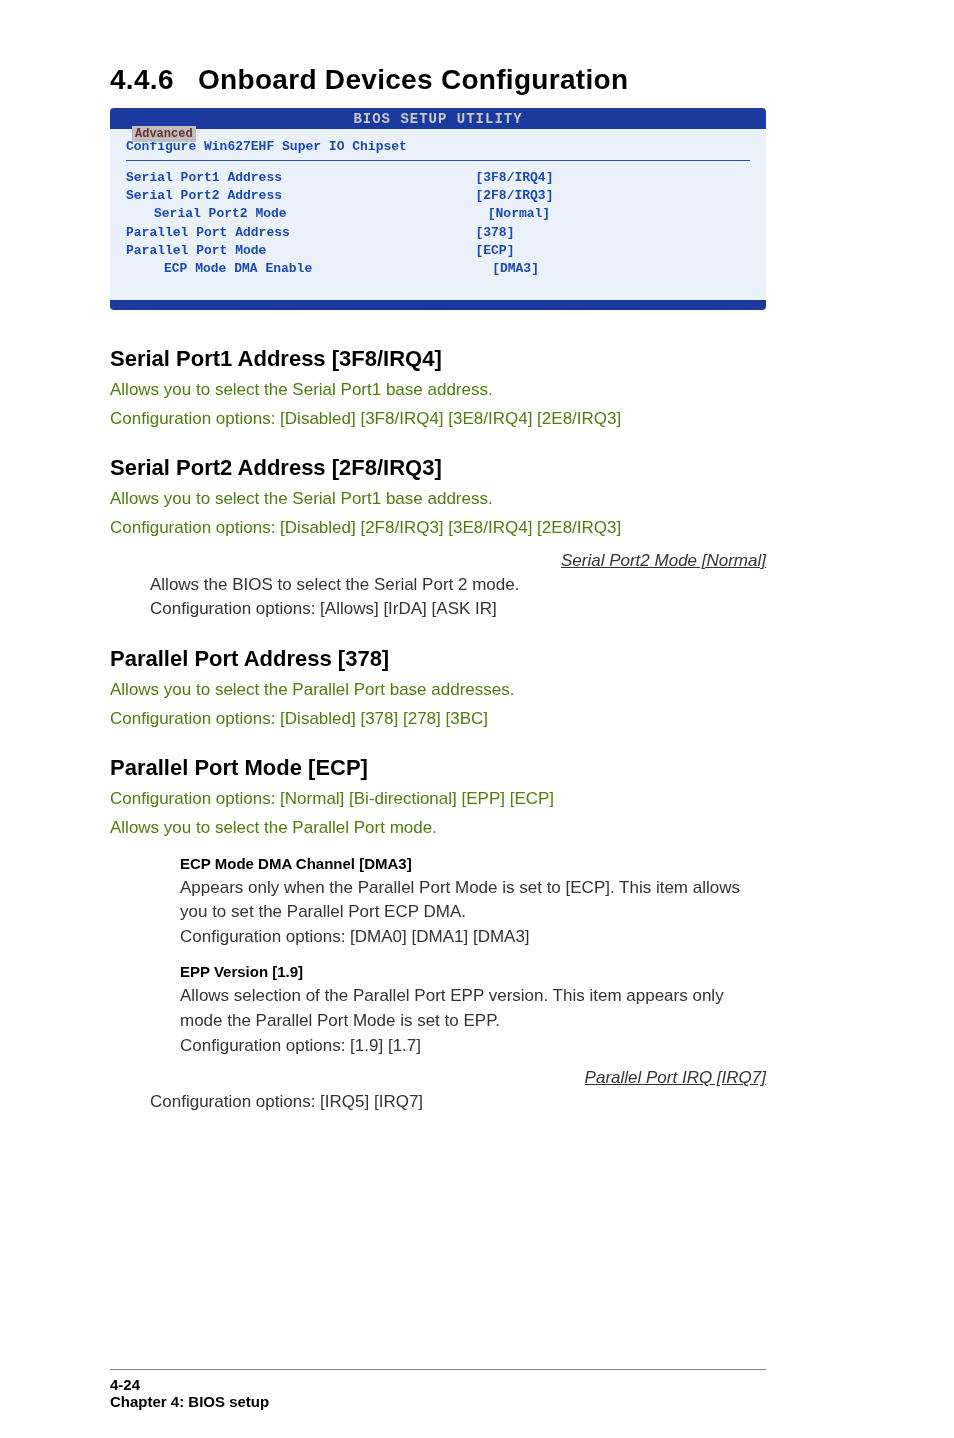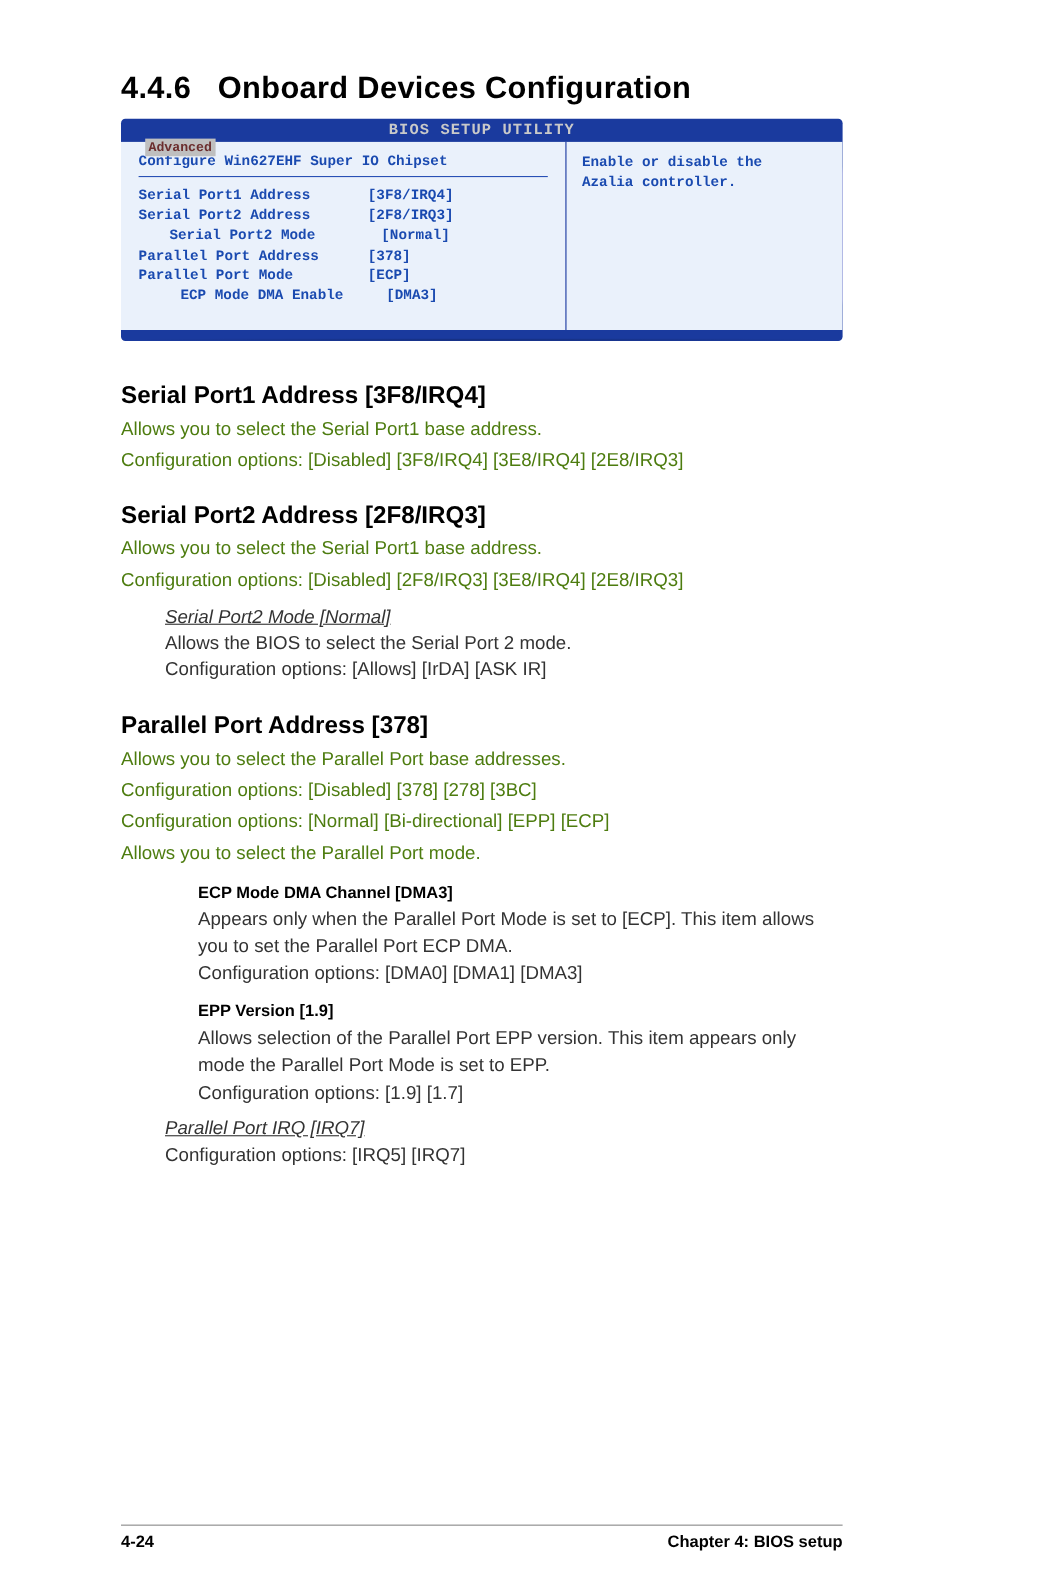--- a/index.html
+++ b/index.html
@@ -48,21 +48,20 @@
     color: #6b2d2d;
     font-family: "Courier New", monospace;
     font-weight: bold;
     font-size: 12px;
     padding: 1px 3px;
   }
   .bios-body {
     display: flex;
     background: #c4b5fd;
     margin: 0;
-    border-radius: 28px;
   }
   .bios-left {
     flex: 1 1 auto;
     background: #eaf1fb;
     padding: 10px 16px 22px 16px;
   }
   .bios-right {
     width: 225px;
     background: #eaf1fb;
     border-left: 1px solid #1a3a9e;
@@ -126,20 +125,21 @@
   .sub-block {
     padding-left: 40px;
     margin-top: 10px;
   }
   .sub-head {
     font-size: 17px;
     text-decoration: underline;
     font-style: italic;
     color: #333;
     margin-bottom: 2px;
+    text-align: right;
   }
   .sub-head-small {
     font-size: 15px;
     font-weight: 700;
     color: #000;
     margin-top: 14px;
     margin-bottom: 4px;
   }
   .sub-body {
     font-size: 17px;
@@ -150,20 +150,21 @@
     position: absolute;
     bottom: 28px;
     left: 110px;
     right: 96px;
     border-top: 1px solid #888;
     padding-top: 6px;
     display: flex;
     justify-content: space-between;
     font-size: 15px;
     font-weight: 600;
+    flex-direction: column;
   }
 </style>
 </head>
 <body>
 
 <div class="page">
 
   <div class="h-num-title">
     <span>4.4.6</span>&nbsp;&nbsp;&nbsp;<span>Onboard Devices Configuration</span>
   </div>
@@ -193,24 +194,20 @@
         </div>
         <div class="bios-row">
           <span class="bios-label">Parallel Port Mode</span>
           <span class="bios-value">[ECP]</span>
         </div>
         <div class="bios-row indent2">
           <span class="bios-label">ECP Mode DMA Enable</span>
           <span class="bios-value">[DMA3]</span>
         </div>
       </div>
-      <div class="bios-right">
-        <div class="bios-right-text">Enable or disable the</div>
-        <div class="bios-right-text">Azalia controller.</div>
-      </div>
     </div>
     <div class="bios-footer"></div>
   </div>
 
   <div class="h3">Serial Port1 Address [3F8/IRQ4]</div>
   <div class="body">Allows you to select the Serial Port1 base address.</div>
   <div class="body">Configuration options: [Disabled] [3F8/IRQ4] [3E8/IRQ4] [2E8/IRQ3]</div>
 
   <div class="h3">Serial Port2 Address [2F8/IRQ3]</div>
   <div class="body">Allows you to select the Serial Port1 base address.</div>
@@ -219,20 +216,21 @@
   <div class="sub-block">
     <div class="sub-head">Serial Port2 Mode [Normal]</div>
     <div class="sub-body">Allows the BIOS to select the Serial Port 2 mode.</div>
     <div class="sub-body">Configuration options: [Allows] [IrDA] [ASK IR]</div>
   </div>
 
   <div class="h3">Parallel Port Address [378]</div>
   <div class="body">Allows you to select the Parallel Port base addresses.</div>
   <div class="body">Configuration options: [Disabled] [378] [278] [3BC]</div>
 
+  <div class="h3">Parallel Port Mode [ECP]</div>
   <div class="body">Configuration options: [Normal] [Bi-directional] [EPP] [ECP]</div>
   <div class="body">Allows you to select the Parallel Port  mode.</div>
 
   <div class="sub-block" style="padding-left:70px;">
     <div class="sub-head-small">ECP Mode DMA Channel [DMA3]</div>
     <div class="sub-body">Appears only when the Parallel Port Mode is set to [ECP]. This item allows you to set the Parallel Port ECP DMA.</div>
     <div class="sub-body">Configuration options: [DMA0] [DMA1] [DMA3]</div>
 
     <div class="sub-head-small">EPP Version [1.9]</div>
     <div class="sub-body">Allows selection of the Parallel Port EPP version. This item appears only mode the Parallel Port Mode is set to EPP.</div>

